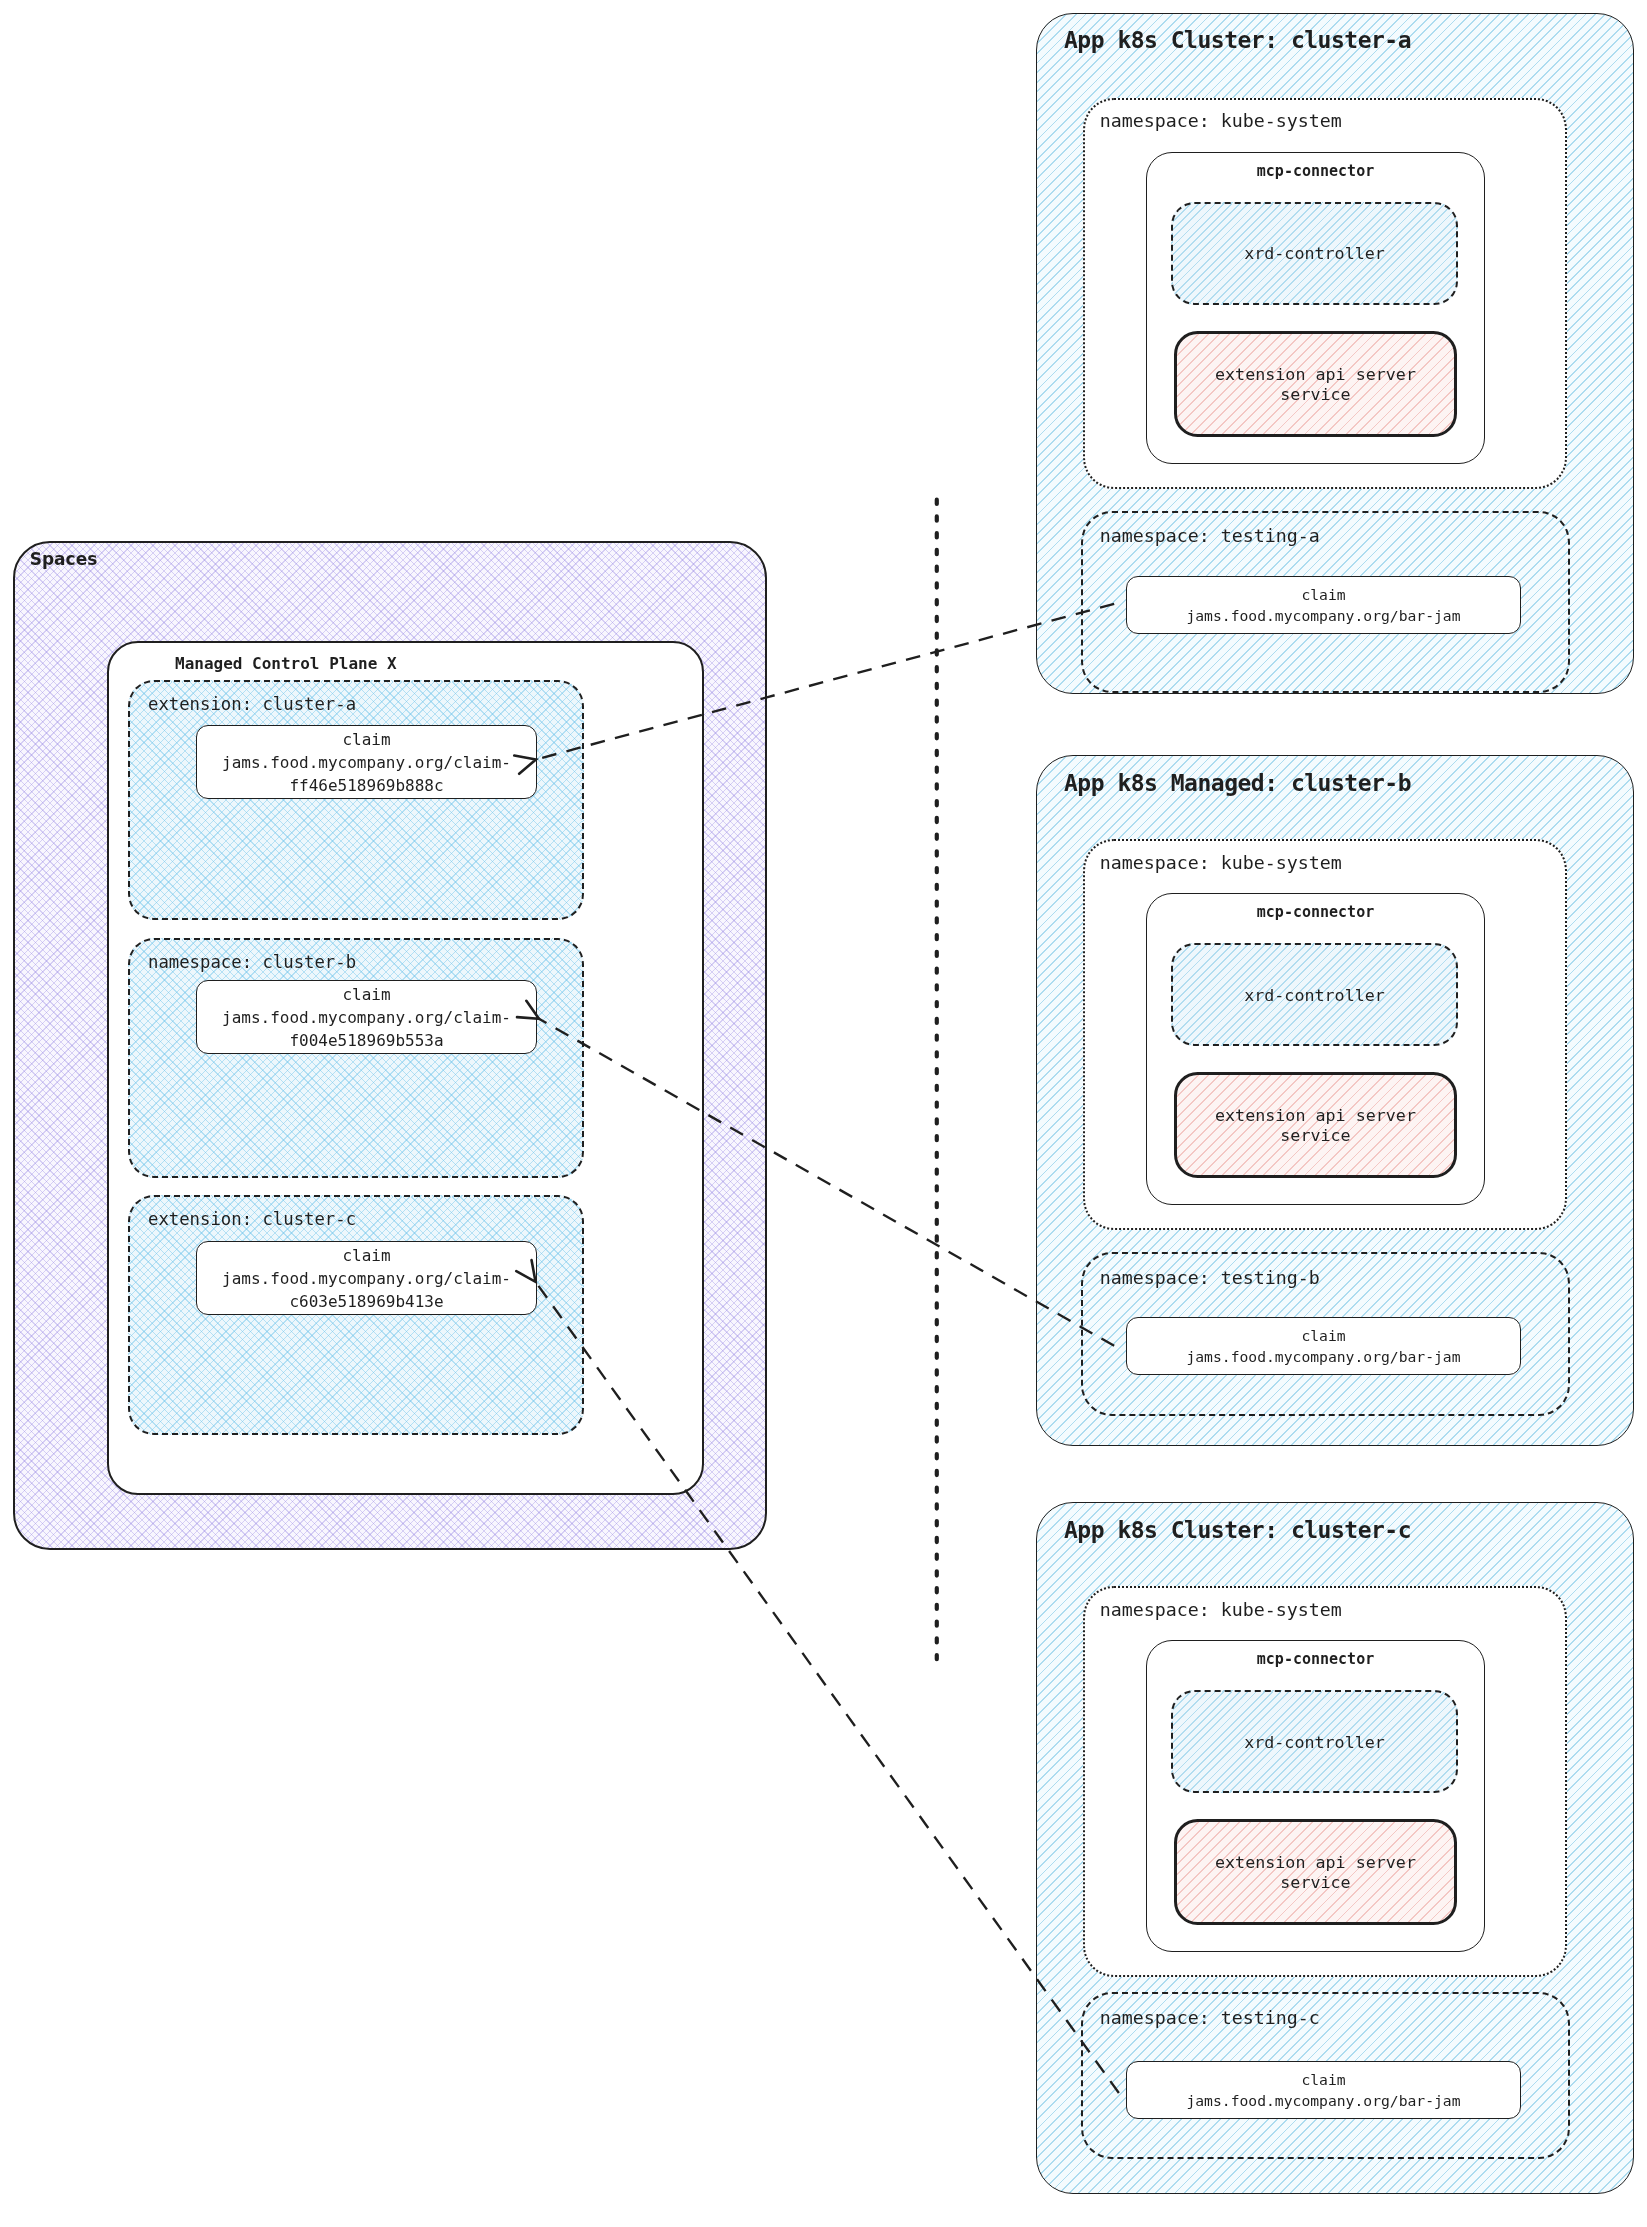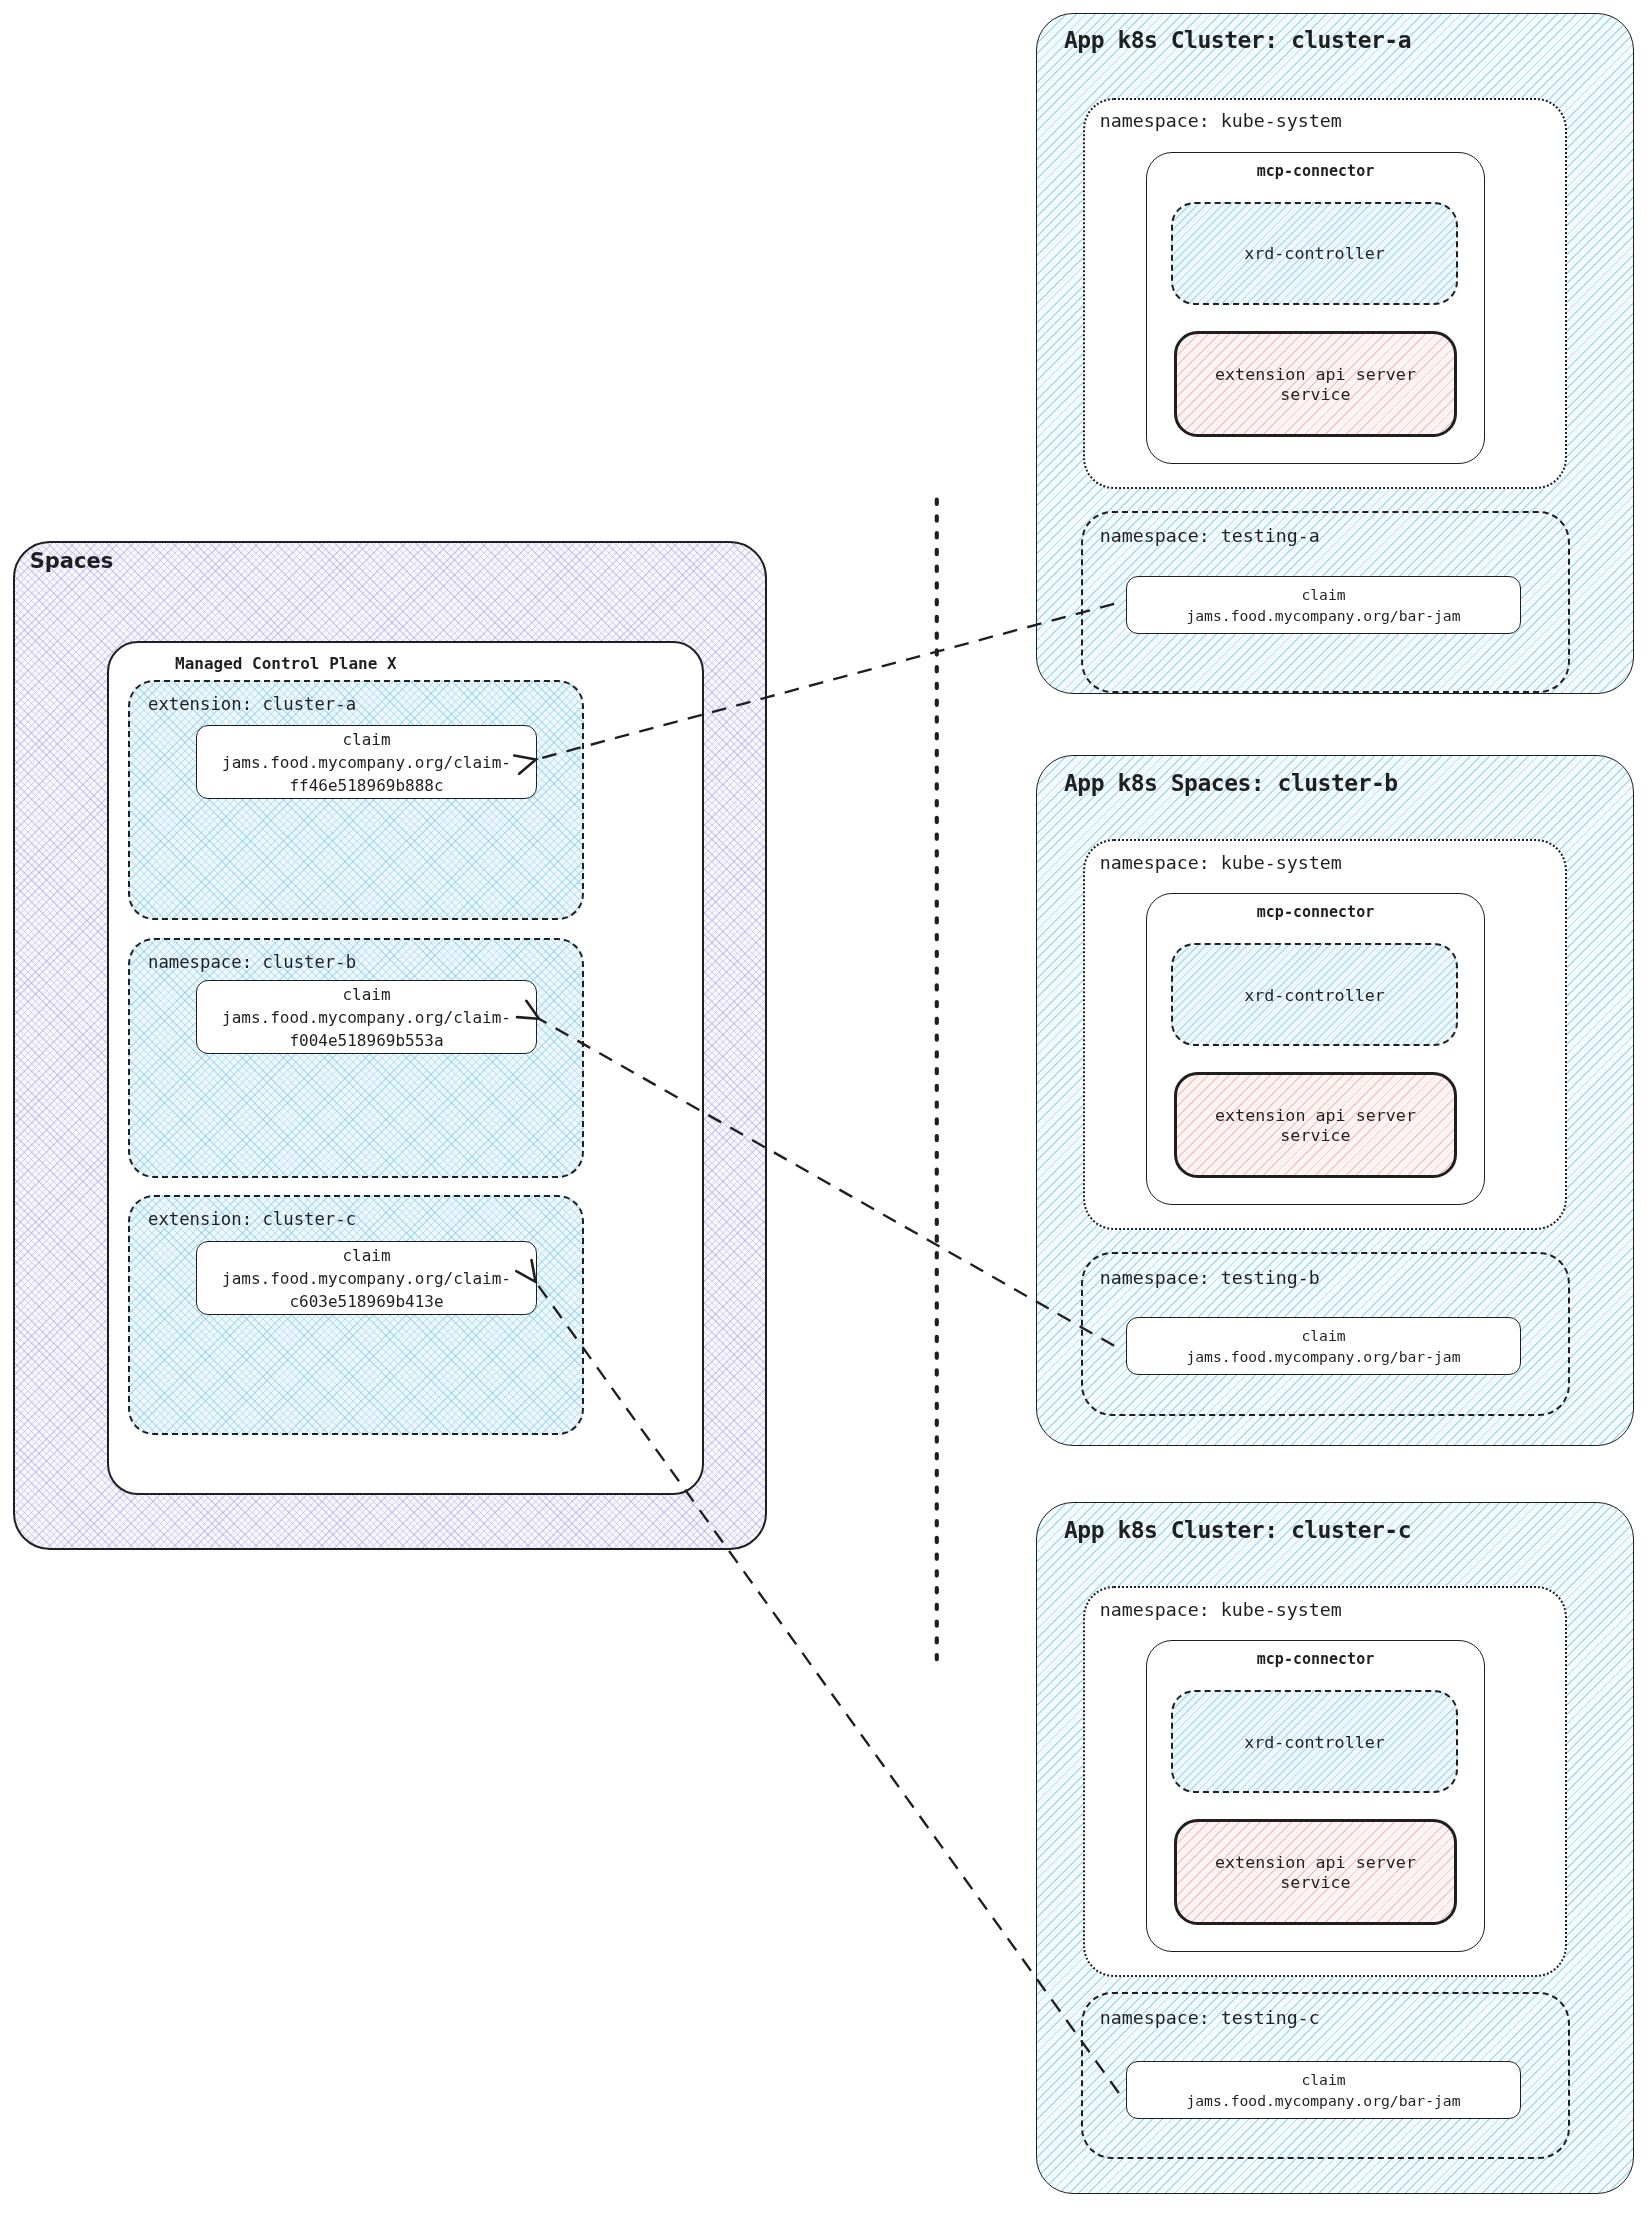--- a/index.html
+++ b/index.html
@@ -49,21 +49,21 @@
     align-items:center;justify-content:center;text-align:center;margin-left:11px;}
   .claim-title{font-weight:500;}
   svg.overlay{position:absolute;left:0;top:0;pointer-events:none;}
 </style>
 </head>
 <body>
 
 <div id="canvas">
 
   <div class="box hatch-purple-cross b-solid" style="left:13px;top:541px;width:754px;height:1009px;border-radius:37px;">
-    <div class="lbl" style="left:14.7px;top:6.3px;font-size:21px;font-weight:600;font-family:'DejaVu Sans','Liberation Sans',sans-serif;">Spaces</div>
+    <div class="lbl" style="left:14.7px;top:6.3px;font-size:17px;font-weight:600;font-family:'DejaVu Sans','Liberation Sans',sans-serif;">Spaces</div>
 
     <div class="box b-solid" style="left:92px;top:98px;width:597px;height:854px;border-radius:31px;background:#ffffff;">
       <div class="lbl" style="left:24px;top:10.5px;font-size:16px;font-weight:600;padding-left:42px;">Managed Control Plane X</div>
 
       <div class="box hatch-blue-cross b-dashed" style="left:19px;top:37px;width:456px;height:240px;border-radius:26px;">
         <div class="lbl ns-lbl" style="left:18px;top:11.5px;font-size:17.3px;">extension: cluster-a</div>
         <div class="box claim-box b-solid-thin" style="left:55px;top:43px;width:341px;height:74px;font-size:16px;line-height:23px;">
           <div class="claim-title">claim</div>
           <div>jams.food.mycompany.org/claim-</div>
           <div>ff46e518969b888c</div>
@@ -108,21 +108,21 @@
     <div class="box b-dashed" style="left:44px;top:497px;width:489px;height:182px;border-radius:31px;background:transparent;">
       <div class="lbl ns-lbl" style="left:16.7px;top:12.6px;">namespace: testing-a</div>
       <div class="box claim-box b-solid-thin" style="left:32px;top:63px;width:395px;height:58px;font-size:14.7px;line-height:21px;">
         <div class="claim-title">claim</div>
         <div>jams.food.mycompany.org/bar-jam</div>
       </div>
     </div>
   </div>
 
   <div class="box hatch-blue-diag b-solid-thin" style="left:1036px;top:755px;width:598px;height:691px;border-radius:37px;">
-    <div class="lbl title" style="left:27px;top:13.6px;font-size:23px;">App k8s Spaces: cluster-b</div>
+    <div class="lbl title" style="left:27px;top:13.6px;font-size:23px;">App k8s Managed: cluster-b</div>
     <div class="box b-dotted" style="left:46px;top:83px;width:484px;height:391px;border-radius:31px;background:#ffffff;">
       <div class="lbl ns-lbl" style="left:14.7px;top:10.5px;">namespace: kube-system</div>
       <div class="box b-solid-thin" style="left:61px;top:52px;width:339px;height:312px;border-radius:26px;background:#ffffff;">
         <div class="lbl mcp-lbl" style="left:0;top:9.4px;">mcp-connector</div>
         <div class="box hatch-blue-diag-tight b-dashed" style="left:24px;top:49px;width:287px;height:103px;border-radius:23.6px;display:flex;align-items:center;">
           <div class="sub-lbl">xrd-controller</div>
         </div>
         <div class="box hatch-pink-diag b-solid-thick" style="left:27px;top:178px;width:283px;height:106px;border-radius:23.6px;display:flex;flex-direction:column;justify-content:center;">
           <div class="sub-lbl">extension api server</div>
           <div class="sub-lbl">service</div>

